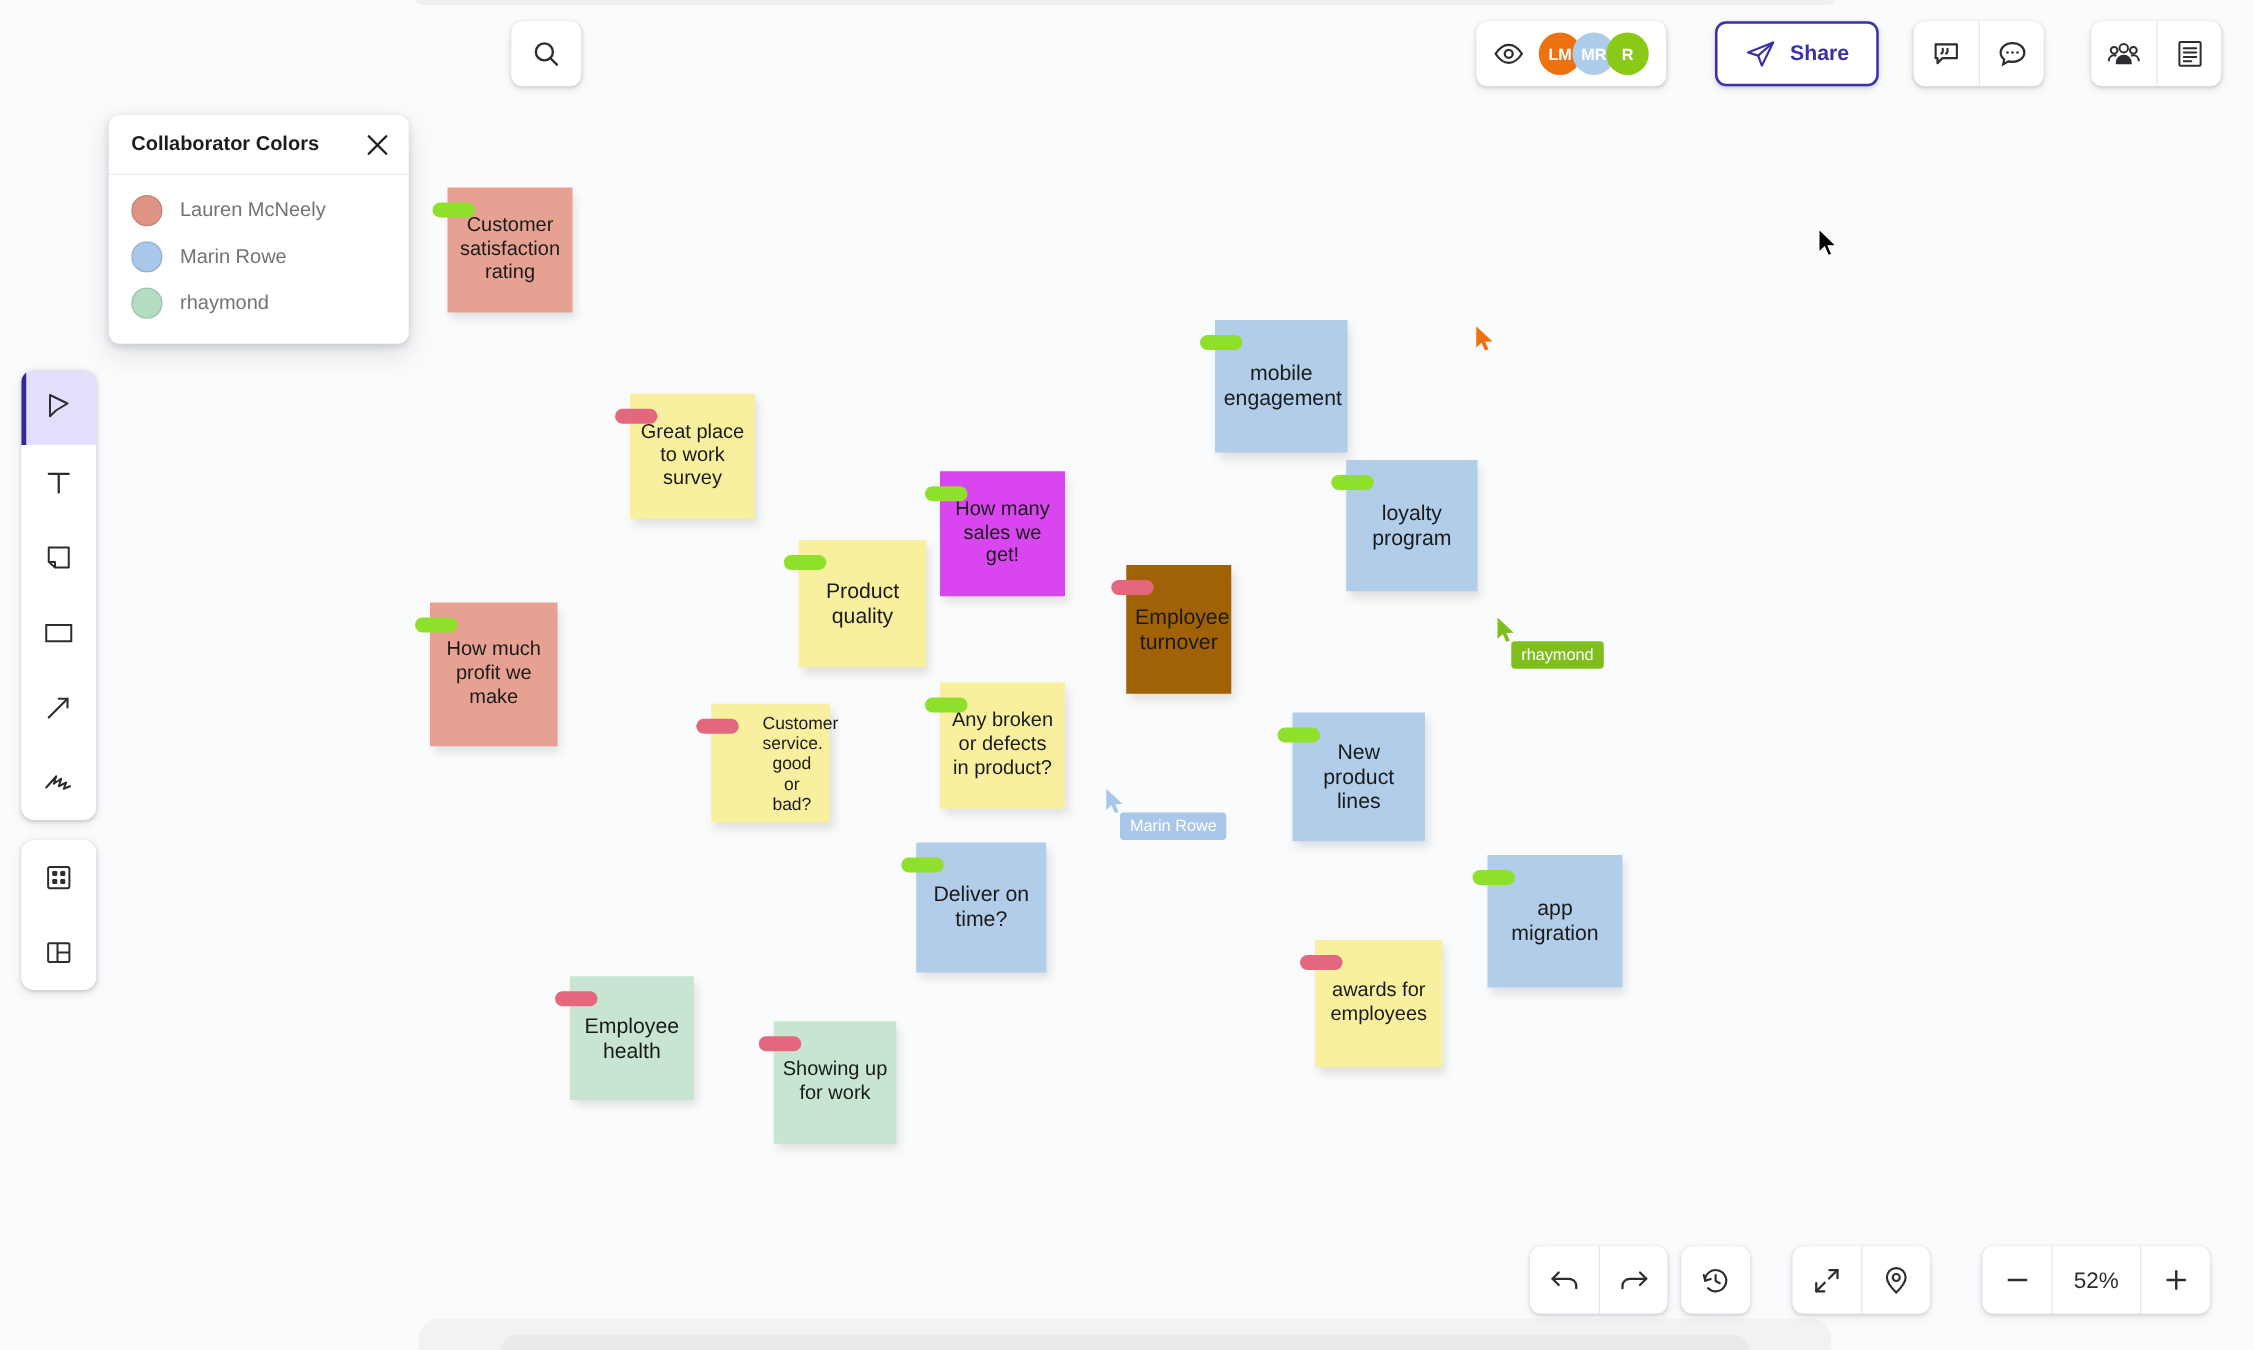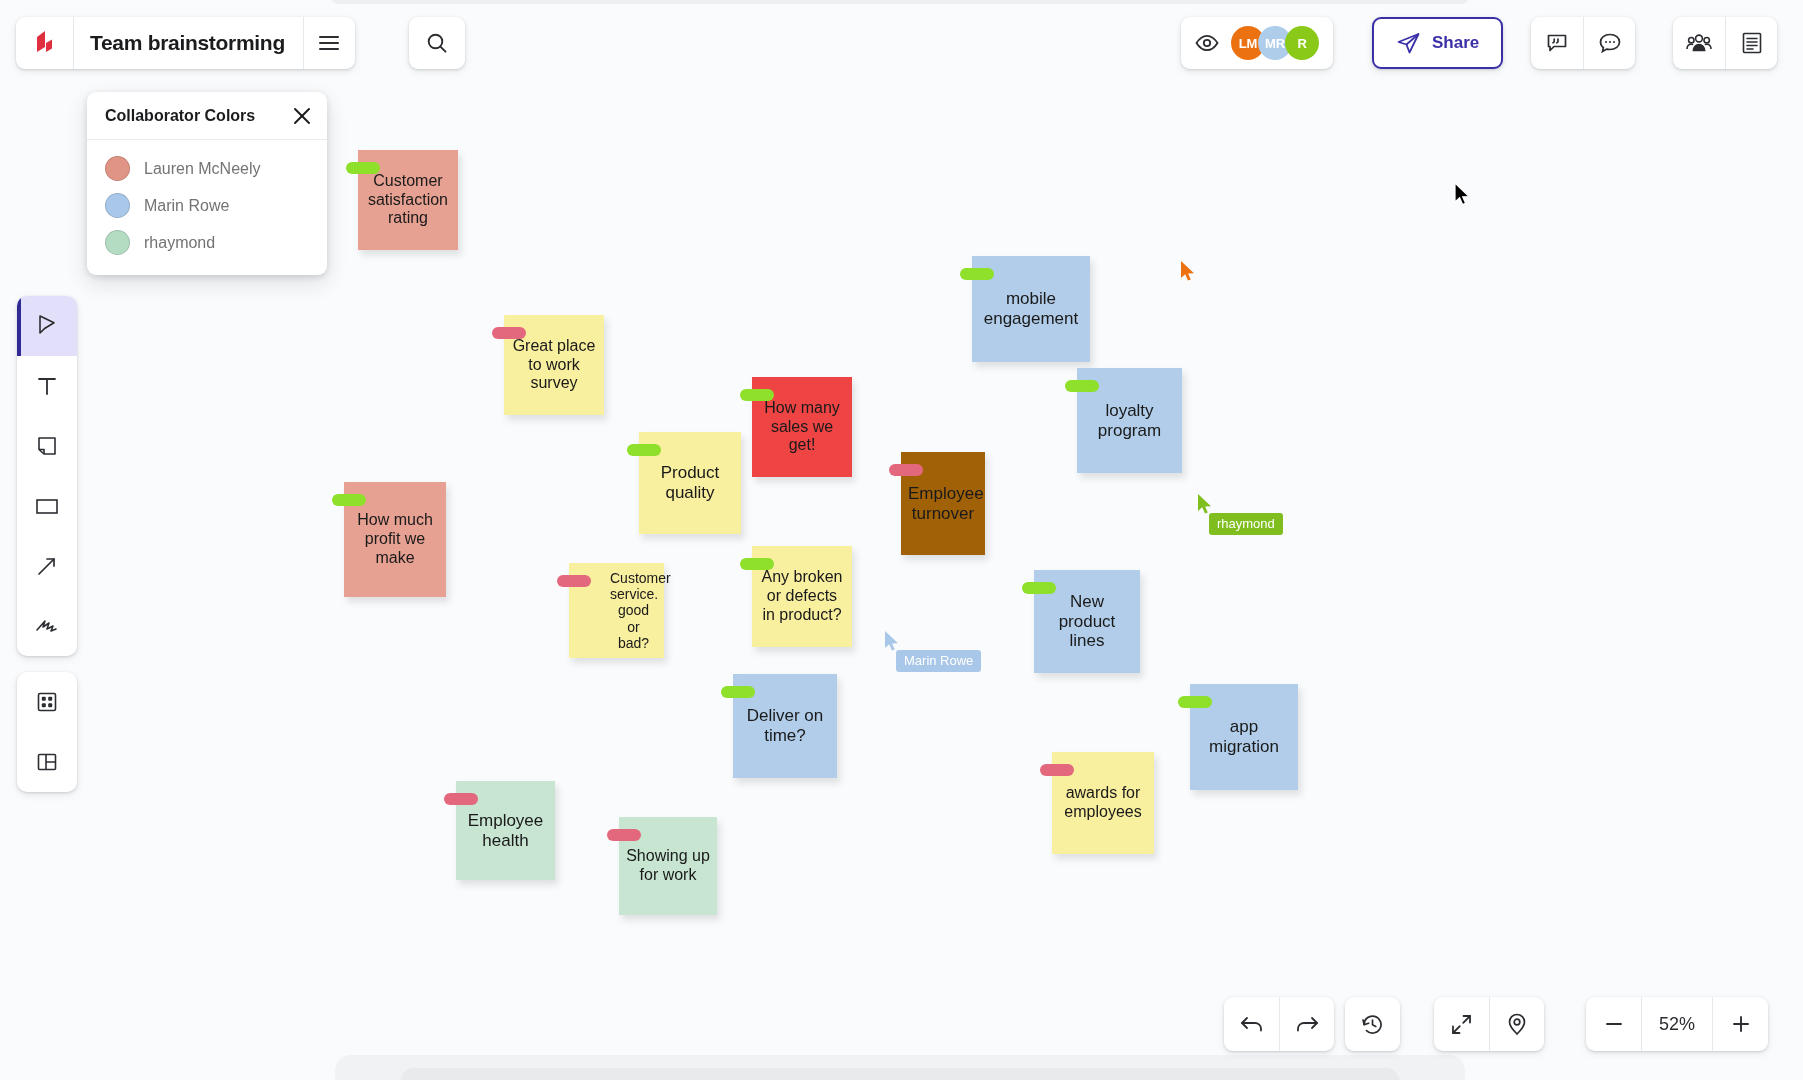--- a/index.html
+++ b/index.html
@@ -211,37 +211,37 @@
         <span class="txt">Great place to work survey</span>
       </div>
       <div class="note" style="left: 344px; top: 482px; width: 102px; height: 115px; background: rgb(231, 161, 147); font-size: 16px;">
         <span class="tape" style="background: rgb(142, 224, 42);"></span>
         <span class="txt">How much profit we make</span>
       </div>
       <div class="note" style="left: 639px; top: 432px; width: 102px; height: 102px; background: rgb(248, 239, 159); font-size: 17px;">
         <span class="tape" style="background: rgb(142, 224, 42);"></span>
         <span class="txt">Product quality</span>
       </div>
-      <div class="note" style="left: 752px; top: 377px; width: 100px; height: 100px; background: #ef4444; font-size: 16px;">
+      <div class="note" style="left: 752px; top: 377px; width: 100px; height: 100px; background: #d946ef; font-size: 16px;">
         <span class="tape" style="background: rgb(142, 224, 42);"></span>
         <span class="txt">How many sales we get!</span>
       </div>
       <div class="note" style="left: 569px; top: 563px; width: 95px; height: 95px; background: rgb(248, 239, 159); font-size: 14px; padding-left: 41px;">
         <span class="tape" style="background: rgb(228, 104, 125);"></span>
         <span class="txt">Customer service. good or bad?</span>
       </div>
       <div class="note" style="left: 752px; top: 546px; width: 100px; height: 101px; background: rgb(248, 239, 159); font-size: 16px;">
         <span class="tape" style="background: rgb(142, 224, 42);"></span>
         <span class="txt">Any broken or defects in product?</span>
       </div>
       <div class="note" style="left: 901px; top: 452px; width: 84px; height: 103px; background: #a16207; font-size: 17px;">
         <span class="tape" style="background: rgb(228, 104, 125);"></span>
         <span class="txt">Employee turnover</span>
       </div>
-      <div class="note" style="left: 972px; top: 256px; width: 118px; height: 106px; background: rgb(177, 205, 233); font-size: 17px;">
+      <div class="note" style="left: 972px; top: 256px; width: 106px; height: 106px; background: rgb(177, 205, 233); font-size: 17px;">
         <span class="tape" style="background: rgb(142, 224, 42);"></span>
         <span class="txt">mobile engagement</span>
       </div>
       <div class="note" style="left: 1077px; top: 368px; width: 105px; height: 105px; background: rgb(177, 205, 233); font-size: 17px;">
         <span class="tape" style="background: rgb(142, 224, 42);"></span>
         <span class="txt">loyalty program</span>
       </div>
       <div class="note" style="left: 733px; top: 674px; width: 104px; height: 104px; background: rgb(177, 205, 233); font-size: 17px;">
         <span class="tape" style="background: rgb(142, 224, 42);"></span>
         <span class="txt">Deliver on time?</span>
@@ -289,36 +289,20 @@
     </div>
 
   <div class="sys-cursor" id="sys-cursor" style="left: 1454px; top: 182px;">
     <svg width="18" height="26" viewBox="0 0 18 26">
       <path d="M1 1 L1 20 L5.6 15.8 L8.6 22.6 L11.6 21.3 L8.7 14.8 L15 14.5 Z" fill="#000" stroke="#fff" stroke-width="1.2"></path>
     </svg>
   </div>
 
   <div class="topbar">
 
-    <div class="tb-group title-group">
-      <div class="logo-cell">
-        <svg class="logo-mark" viewBox="0 0 22 26">
-          <path d="M3 7 L11 1 L11 17 L3 22 Z" fill="#e03040"></path>
-          <path d="M12 13 L18 9.5 L18 18.5 L12 22 Z" fill="#e03040"></path>
-        </svg>
-      </div>
-      <div class="doc-title">Team brainstorming</div>
-      <div class="menu-cell">
-        <div class="hamb">
-            <i></i>
-            <i></i>
-            <i></i>
-          </div>
-      </div>
-    </div>
 
     <div class="tb-group search-group">
       <svg width="24" height="24" viewBox="0 0 24 24" fill="none" stroke="#2b2d31" stroke-width="1.9">
         <circle cx="10.5" cy="10.5" r="6.8"></circle>
           <line x1="15.4" y1="15.6" x2="20.5" y2="20.7" stroke-linecap="round"></line>
       </svg>
     </div>
 
     <div class="tb-group avatars-group">
       <span style="display:flex;align-items:center;">

